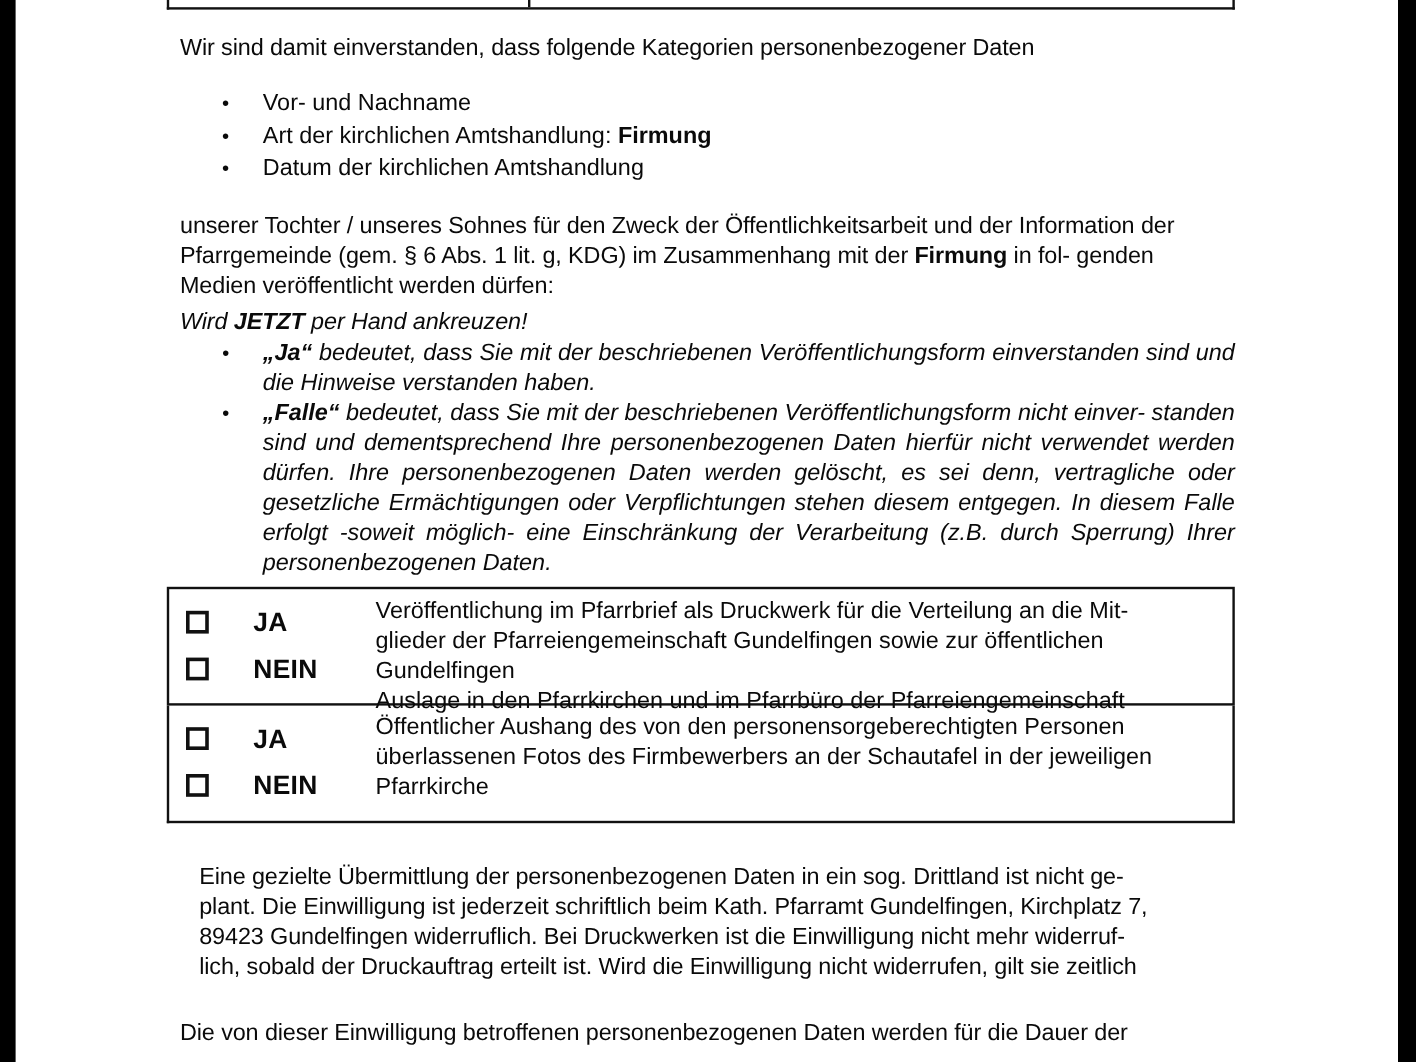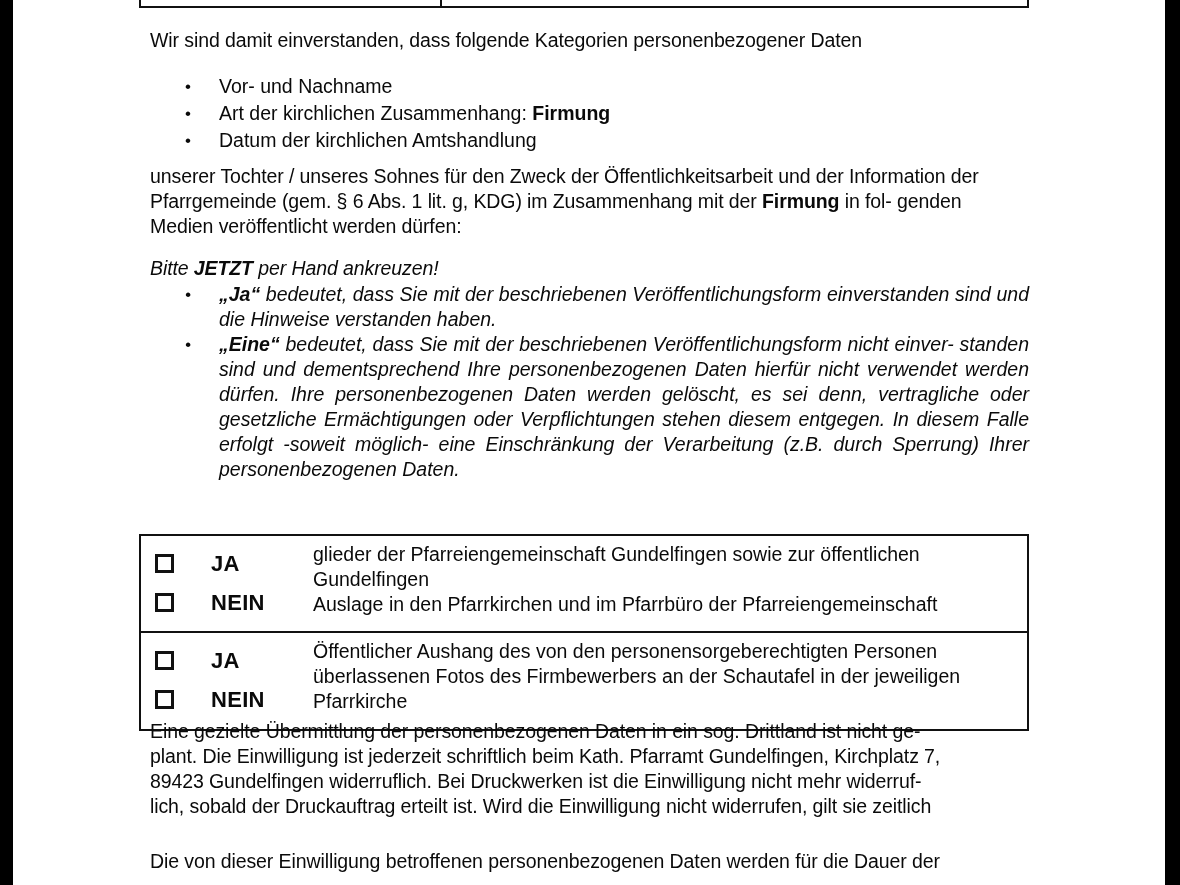--- a/index.html
+++ b/index.html
@@ -56,24 +56,24 @@
   .para {
     position: absolute;
     left: 150px;
     width: 878px;
     font-size: 19.5px;
     line-height: 25px;
     text-align: left;
     letter-spacing: -0.1px;
   }
   .para.justify { text-align: justify; }
-  .para.justify > span { display: block; }
+  .para.justify > span { display: block; margin-left: 16px; }
 
   .lead      { top: 28px; }
-  .afterlist { top: 164px; }
+  .afterlist { top: 176px; }
   .jetzt     { top: 256px; font-style: italic; }
   .bottom1   { top: 719px; }
   .bottom2   { top: 849px; }
 
   .bold { font-weight: bold; }
   .ul   { }
 
   
   ul.blist {
     position: absolute;
@@ -113,21 +113,20 @@
 
   
   .optbox {
     position: absolute;
     left: 139px;
     width: 890px;
     box-sizing: border-box;
     border: 2px solid #111;
     display: flex;
     align-items: stretch;
-    margin-top: 45px;
   }
   .optbox.one { top: 489px; height: 99px; }
   .optbox.two { top: 588px; height: 98px; border-top: none; }
 
   .opt-left {
     width: 166px;
     flex: 0 0 166px;
     padding: 8px 0 0 14px;
     box-sizing: border-box;
   }
@@ -172,64 +171,65 @@
 
   <div class="para lead">
     <span>Wir sind damit einverstanden, dass folgende Kategorien personenbezogener Daten</span>
   </div>
 
   <ul class="blist list-categories">
     <li>
       <span class="bullet">•</span><span>Vor- und Nachname</span>
     </li>
     <li>
-      <span class="bullet">•</span><span>Art der kirchlichen Zusammenhang: </span><span class="bold">Firmung</span>
+      <span class="bullet">•</span><span>Art der kirchlichen Amtshandlung: </span><span class="bold">Firmung</span>
     </li>
     <li>
       <span class="bullet">•</span><span>Datum der kirchlichen Amtshandlung</span>
     </li>
   </ul>
 
   <div class="para afterlist">
     <span>unserer Tochter / unseres Sohnes für den Zweck der Öffentlichkeitsarbeit und der Information</span>
     <span><span>der Pfarrgemeinde (gem. § 6 Abs. 1 lit. g, KDG) im Zusammenhang mit der </span><span class="bold">Firmung</span><span> in fol-</span></span>
     <span>genden Medien veröffentlicht werden dürfen:</span>
   </div>
 
   <div class="para jetzt">
-    <span>Bitte </span><span class="bold">JETZT</span><span> per Hand ankreuzen!</span>
+    <span>Wird </span><span class="bold">JETZT</span><span> per Hand ankreuzen!</span>
   </div>
 
   <ul class="blist list-jayesno">
     <li>
       <span class="bullet">•</span><span class="bold">„Ja“</span><span> bedeutet, dass Sie mit der beschriebenen Veröffentlichungsform einverstanden</span>
       <span>sind und die Hinweise verstanden haben.</span>
     </li>
     <li>
-      <span class="bullet">•</span><span class="bold">„Eine“</span><span> bedeutet, dass Sie mit der beschriebenen Veröffentlichungsform </span><span class="ul">nicht</span><span> einver-</span>
+      <span class="bullet">•</span><span class="bold">„Falle“</span><span> bedeutet, dass Sie mit der beschriebenen Veröffentlichungsform </span><span class="ul">nicht</span><span> einver-</span>
       <span>standen sind und dementsprechend Ihre personenbezogenen Daten hierfür nicht</span>
       <span>verwendet werden dürfen. Ihre personenbezogenen Daten werden gelöscht, es sei</span>
       <span>denn, vertragliche oder gesetzliche Ermächtigungen oder Verpflichtungen stehen</span>
       <span>diesem entgegen. In diesem Falle erfolgt -soweit möglich- eine Einschränkung der</span>
       <span>Verarbeitung (z.B. durch Sperrung) Ihrer personenbezogenen Daten.</span>
     </li>
   </ul>
 
   <div class="optbox one">
     <div class="opt-left">
       <div class="opt-row">
         <span class="cbx"></span>
         <span class="opt-word">JA</span>
       </div>
       <div class="opt-row">
         <span class="cbx"></span>
         <span class="opt-word">NEIN</span>
       </div>
     </div>
     <div class="opt-text">
+      <span>Veröffentlichung im Pfarrbrief als Druckwerk für die Verteilung an die Mit-</span>
       <span>glieder der Pfarreiengemeinschaft Gundelfingen sowie zur öffentlichen</span>
       <span>Gundelfingen</span>
       <span>Auslage in den Pfarrkirchen und im Pfarrbüro der Pfarreiengemeinschaft</span>
     </div>
   </div>
 
   <div class="optbox two">
     <div class="opt-left">
       <div class="opt-row">
         <span class="cbx"></span>

